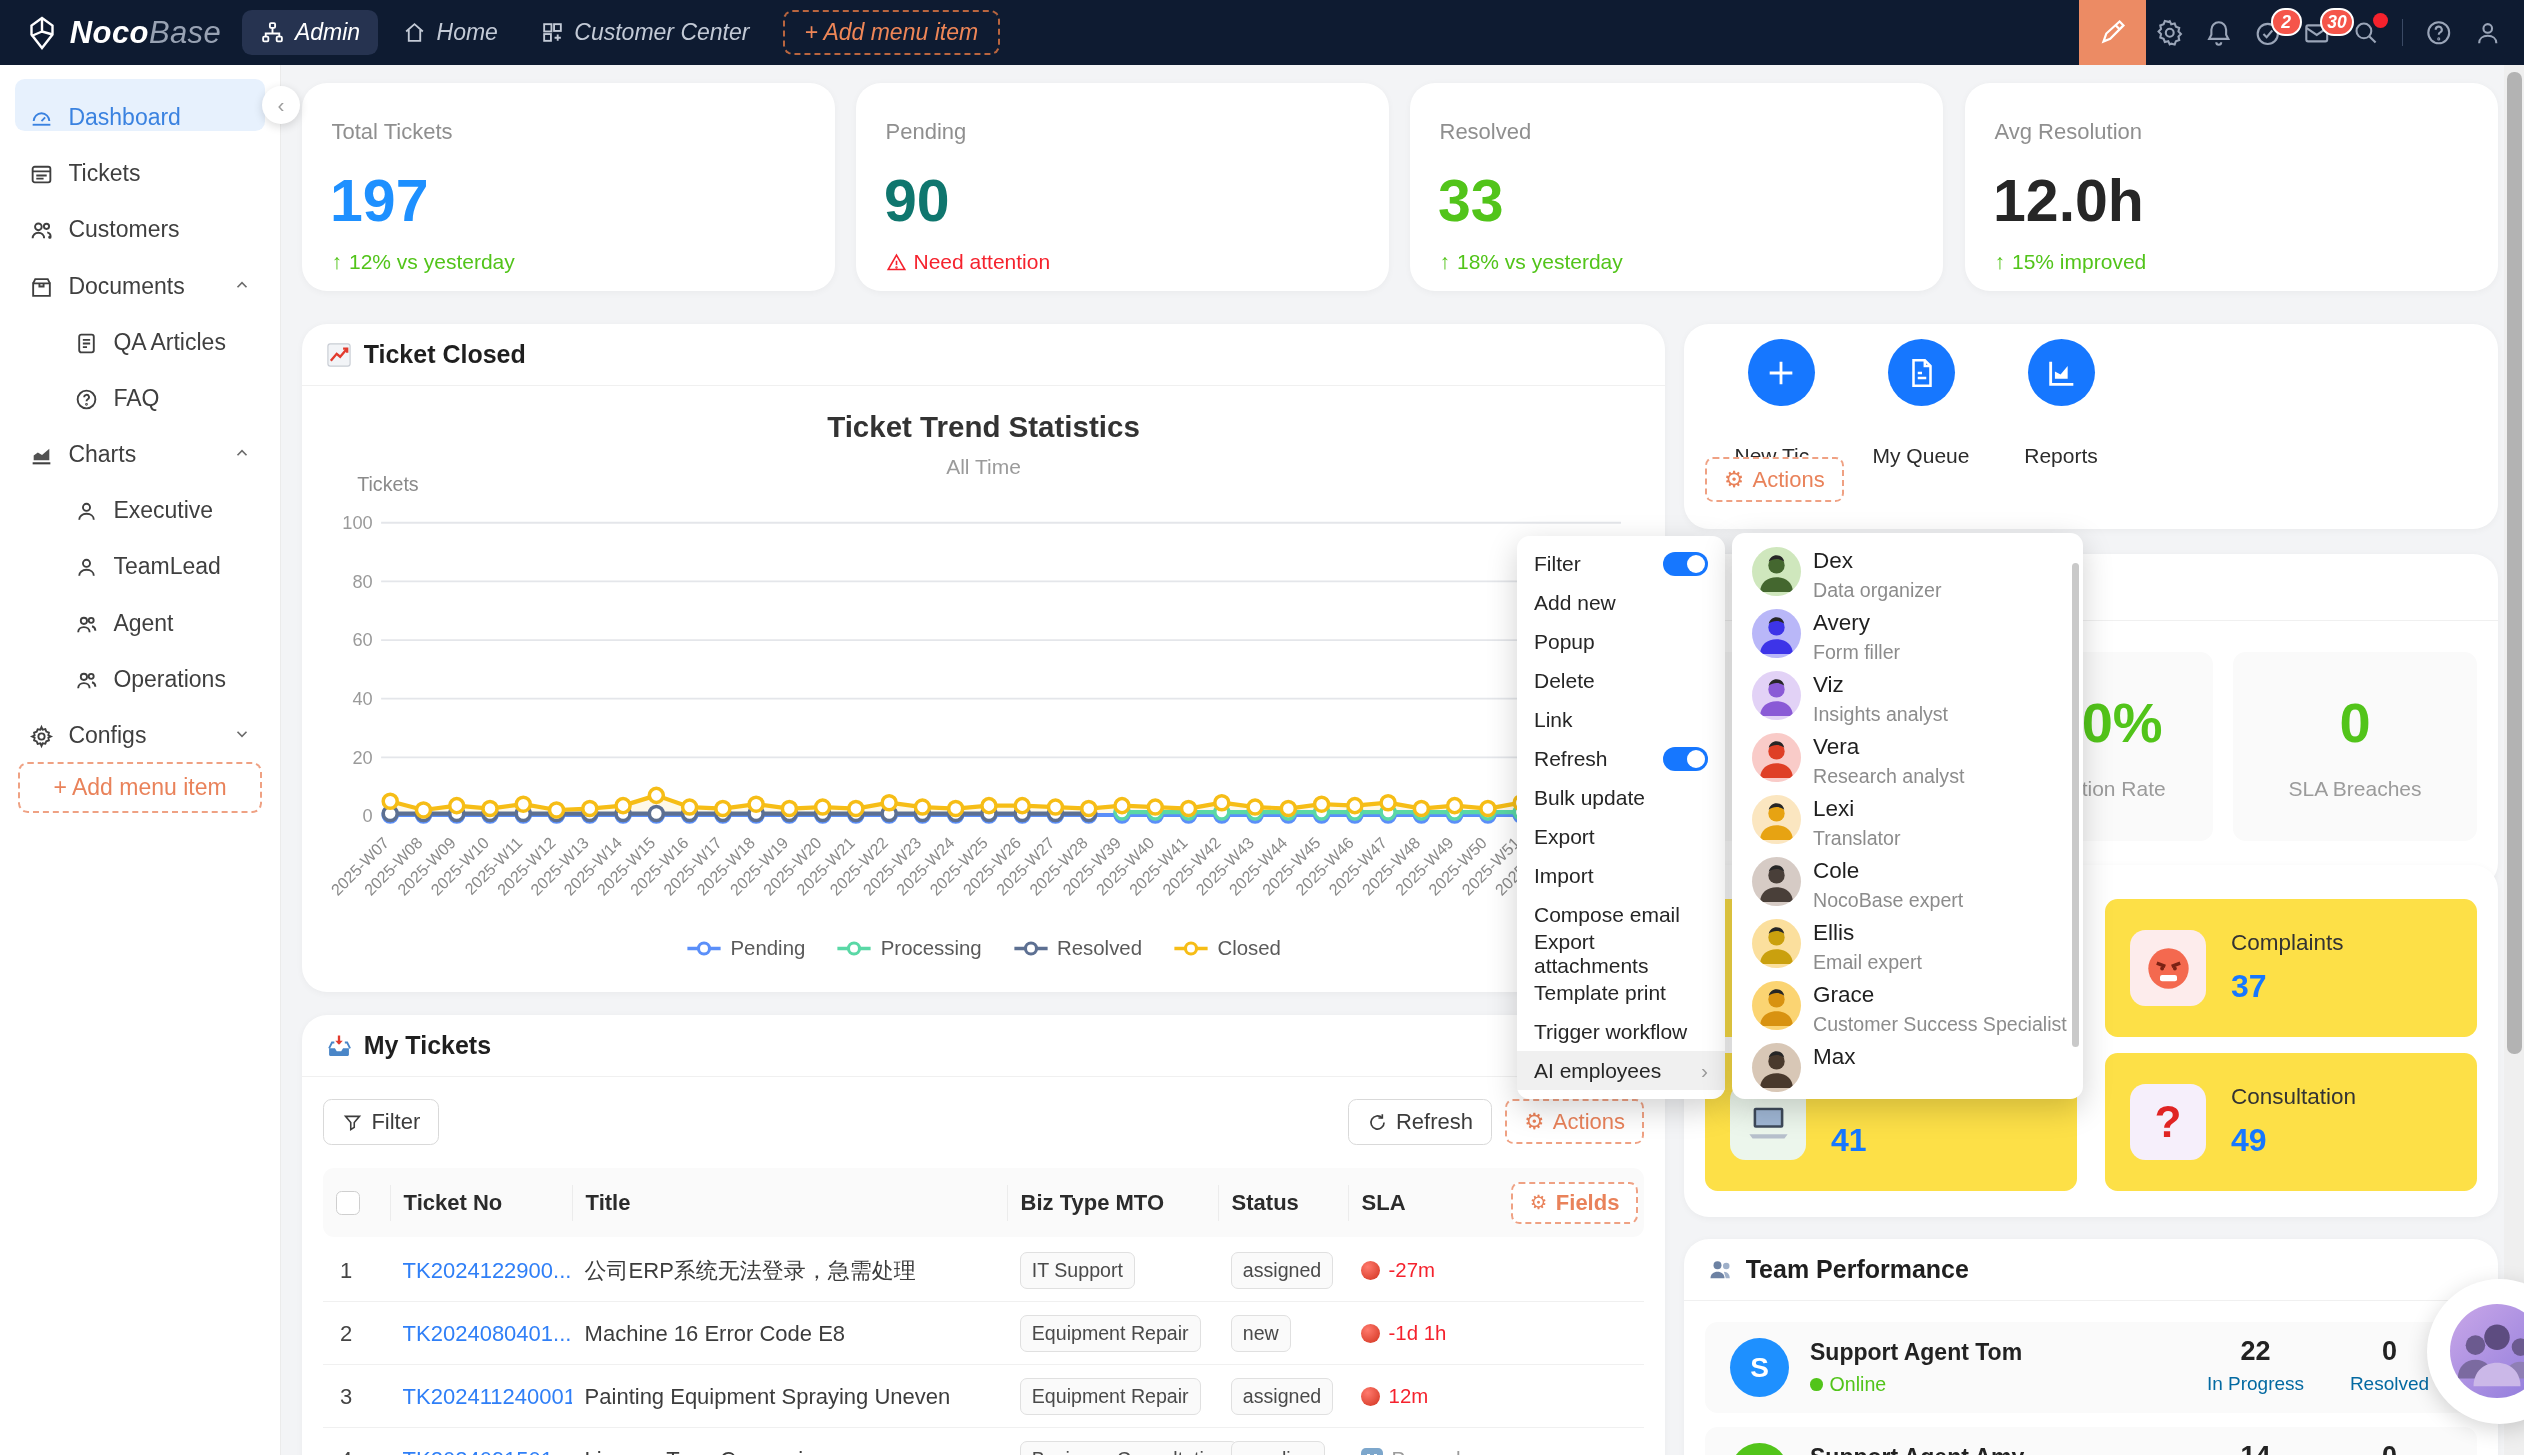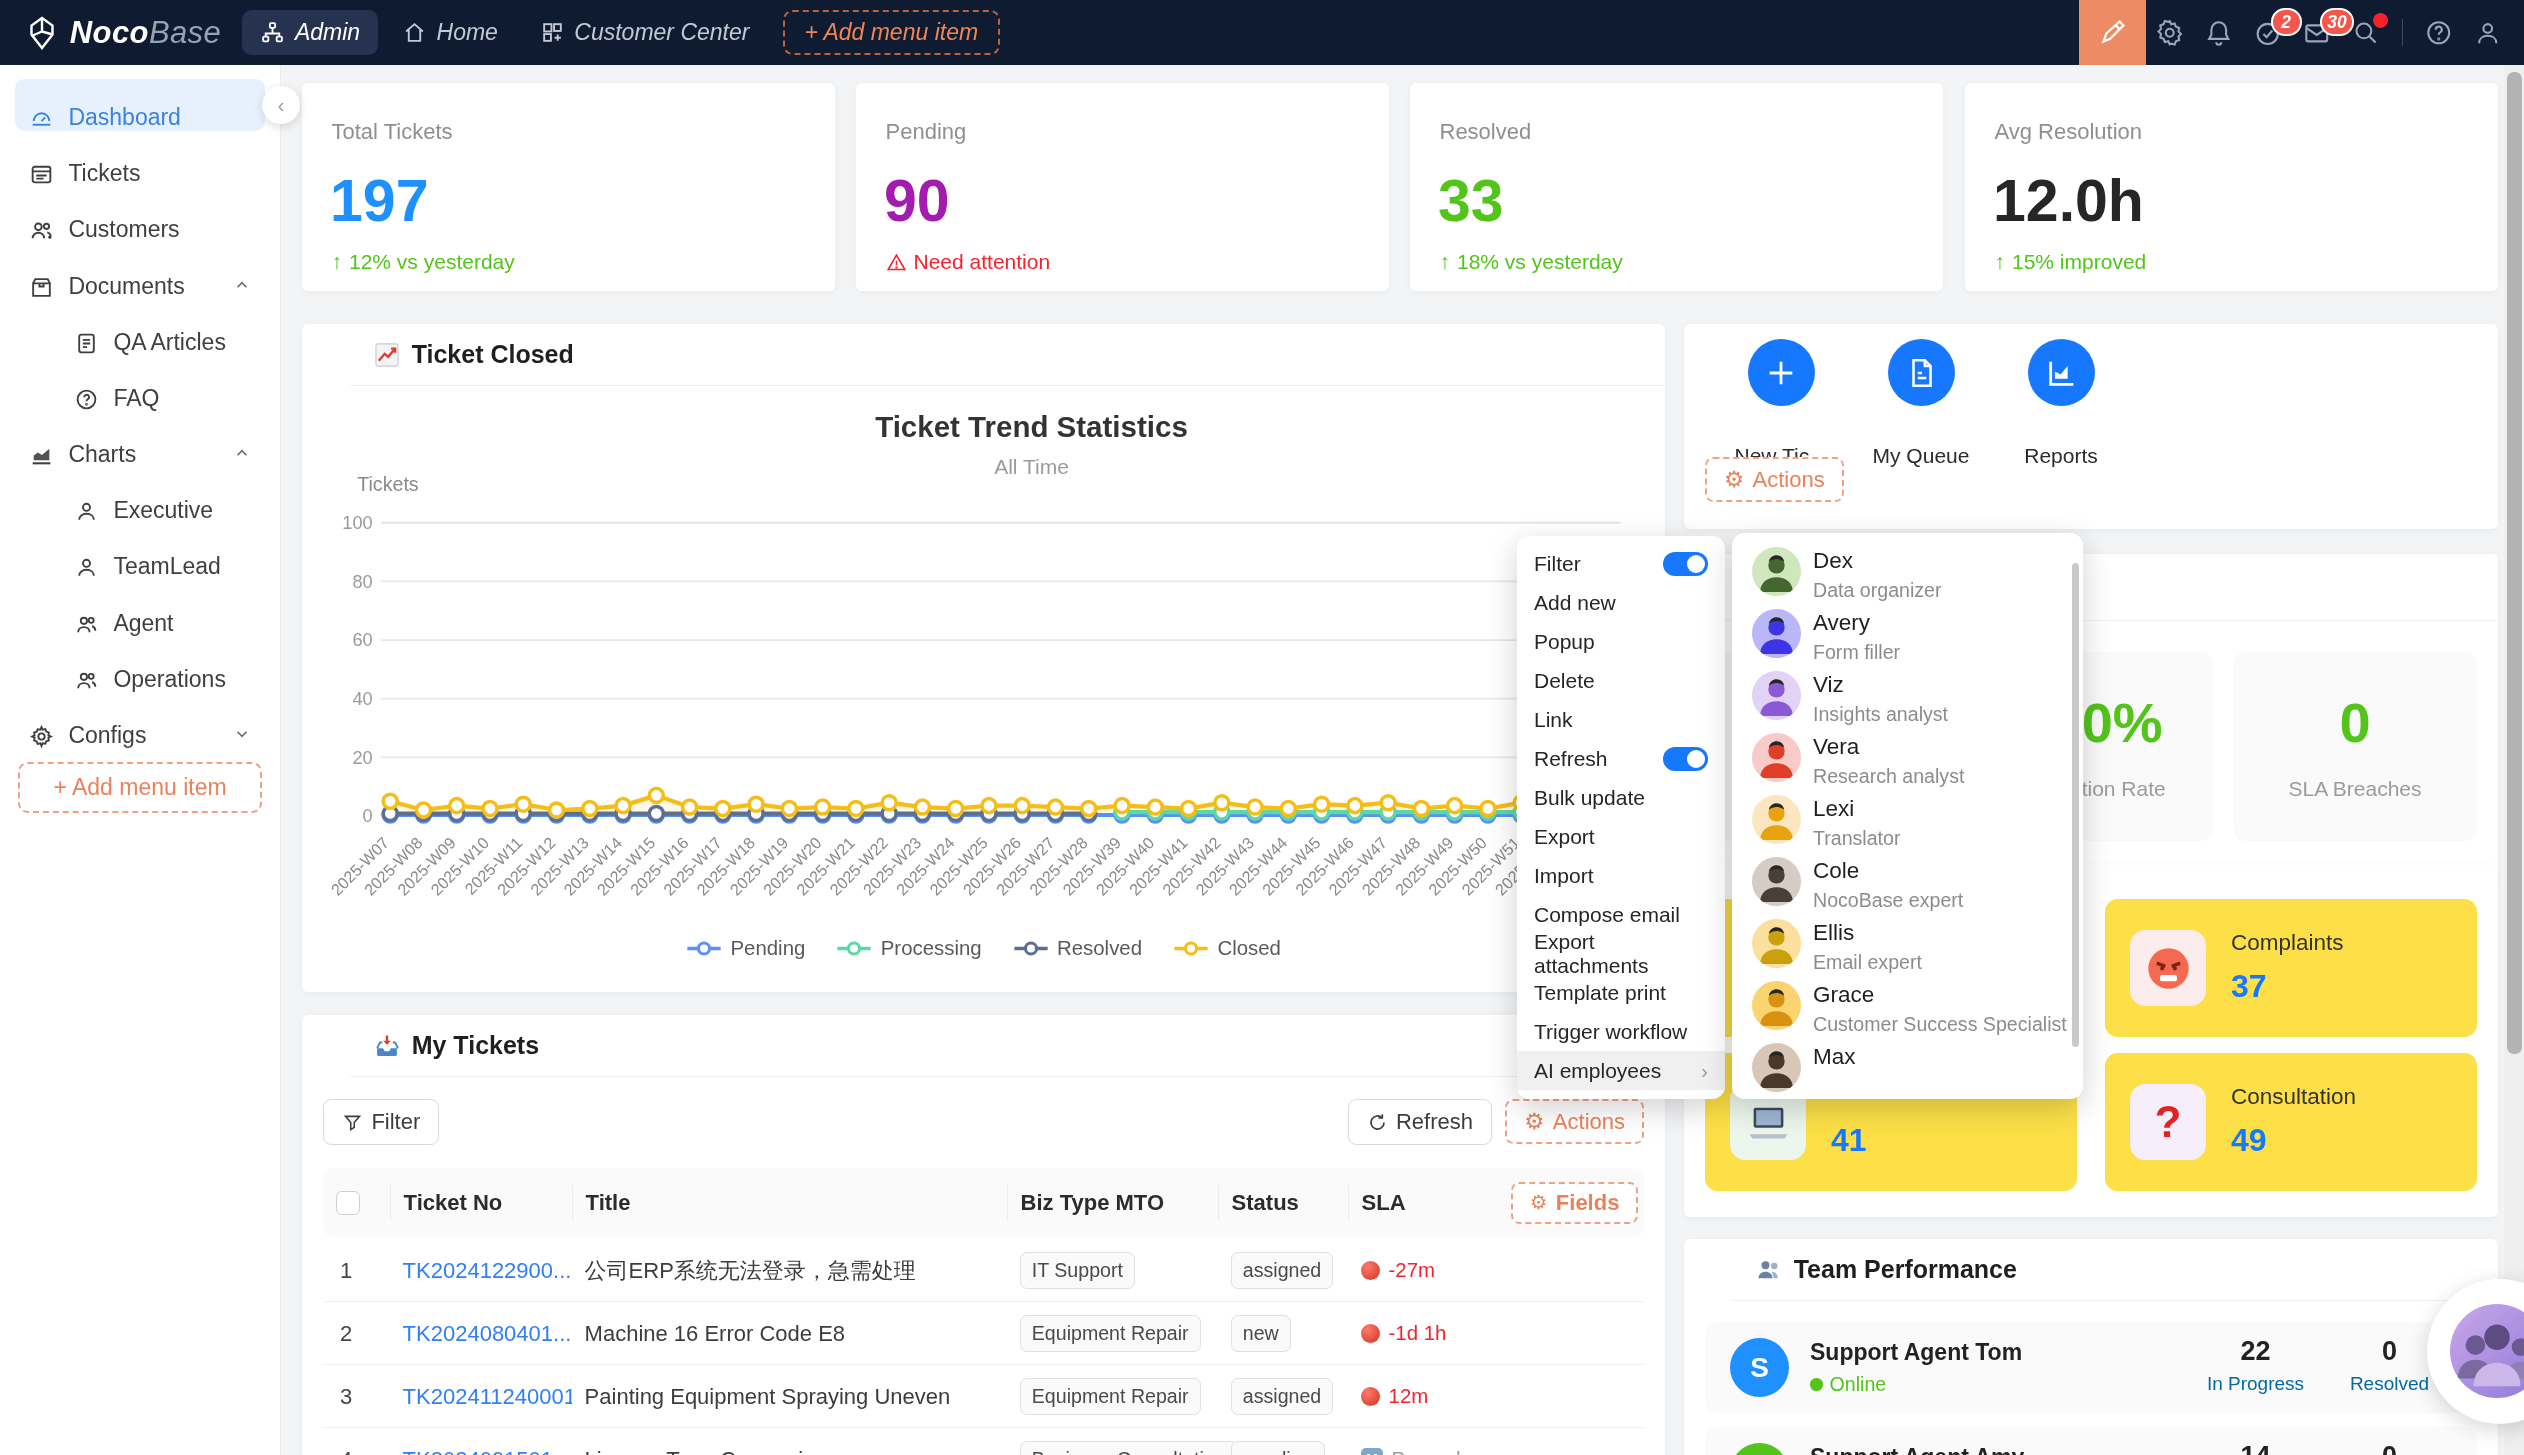--- a/index.html
+++ b/index.html
@@ -40,29 +40,29 @@
   .sb-item.indent { padding-left:59px; }
   .sb-chev { margin-left:auto; color:#6b6b6b; }
   .sb-chev svg { width:18px; height:18px; }
   .sb-add { margin:12.6px 18px; border:2.1px dashed #efa183; color:#e9825a; height:51px; border-radius:9.8px;
             display:flex; align-items:center; justify-content:center; font-size:23px; gap:5.6px; }
   .collapse-btn { position:absolute; left:262px; top:86px; width:38px; height:38px; border-radius:50%;
                   background:#fff; box-shadow:0 2.8px 9.8px rgba(0,0,0,.14); z-index:30;
                   display:flex; align-items:center; justify-content:center; color:#9a9a9a; font-size:21px; }
 
   
-  .card { position:absolute; background:#fff; border-radius:6px; box-shadow:0 1.4px 7px rgba(0,0,0,.04);padding-left:48px; }
+  .card { position:absolute; background:#fff; border-radius:25px; box-shadow:0 1.4px 7px rgba(0,0,0,.04); }
   .card-head { display:flex; align-items:center; gap:11.2px; height:62px; padding:0 22.5px;
                font-size:25px; font-weight:700; color:#1f1f1f; border-bottom:1.4px solid #f0f0f0; }
   .card-head svg { width:28px; height:28px; }
 
   
   .stat-title { position:absolute; left:29.5px; top:36px; font-size:22px; color:#8f8f8f; }
   .stat-value { position:absolute; left:28px; top:84px; font-size:59px; font-weight:800; }
-  .c-blue { color:#1e90ff; } .c-orange { color:#a21caf; } .c-green { color:#52c41a; } .c-dark { color:#262626; }
+  .c-blue { color:#1e90ff; } .c-orange { color:#0f766e; } .c-green { color:#52c41a; } .c-dark { color:#262626; }
   .stat-delta { position:absolute; left:29.5px; top:167px; font-size:21px; display:flex; align-items:center; gap:7px; }
   .d-green { color:#52c41a; } .d-red { color:#f5222d; }
 
   
   .trend-title { position:absolute; width:100%; text-align:center; top:86px; font-size:29.5px; font-weight:700; color:#333; }
   .trend-sub   { position:absolute; width:100%; text-align:center; top:131px; font-size:21px; color:#9b9b9b; }
   #trend-svg { position:absolute; left:0; top:62px; }
   #legend { position:absolute; left:0; bottom:32px; width:100%; display:flex; justify-content:center; gap:31px; }
   .lg-item { display:flex; align-items:center; gap:8.4px; font-size:20.4px; color:#5a5a5a; }
 

